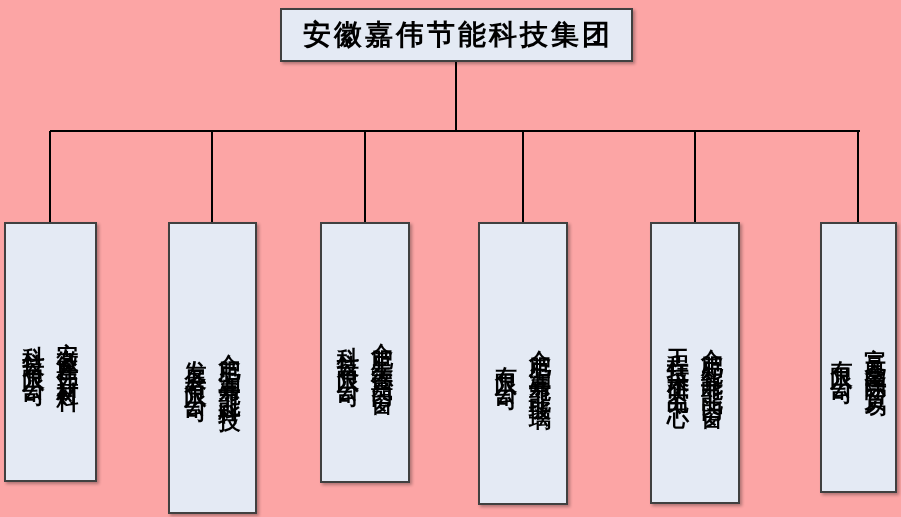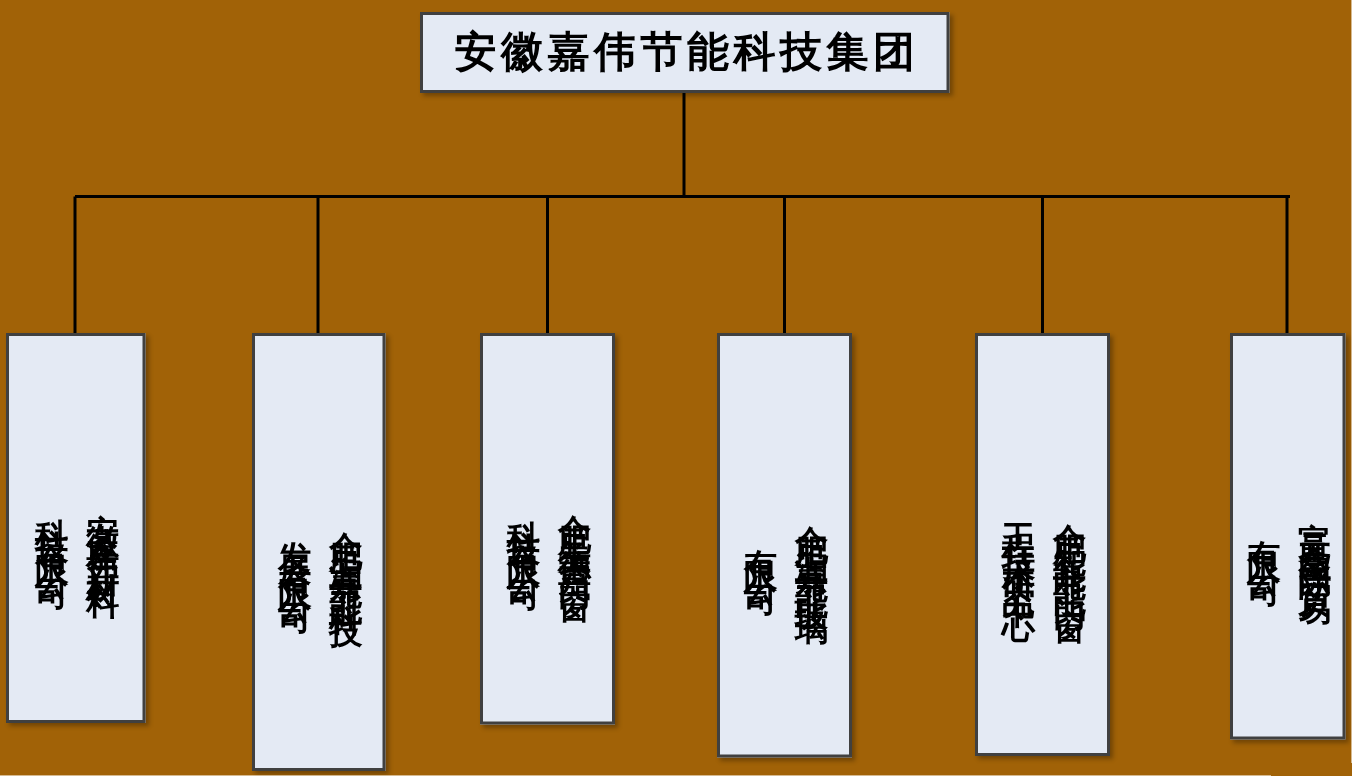--- a/index.html
+++ b/index.html
@@ -4,21 +4,21 @@
 <style>
   html, body {
     margin: 0;
     padding: 0;
     background: #ffffff;
   }
   #canvas {
     position: relative;
     width: 901px;
     height: 517px;
-    background: #a16207;
+    background: #fca5a5;
     overflow: hidden;
     font-family: "DejaVu Sans", "Liberation Sans", sans-serif;
   }
   .line {
     position: absolute;
     background: #000000;
   }
   .node {
     position: absolute;
     background: #e4eaf4;

